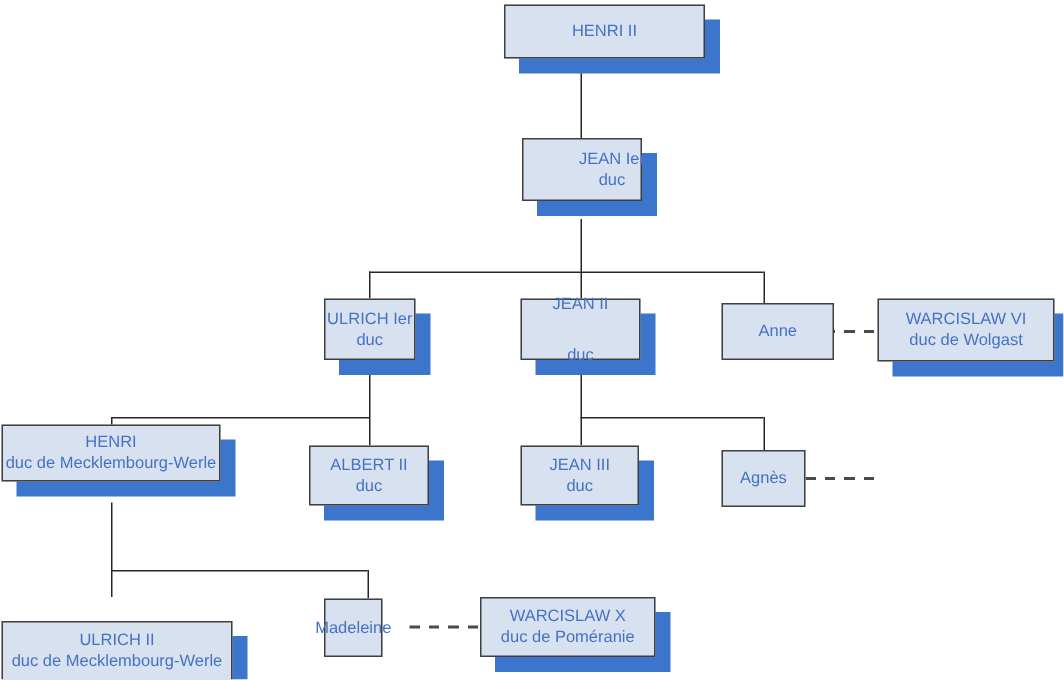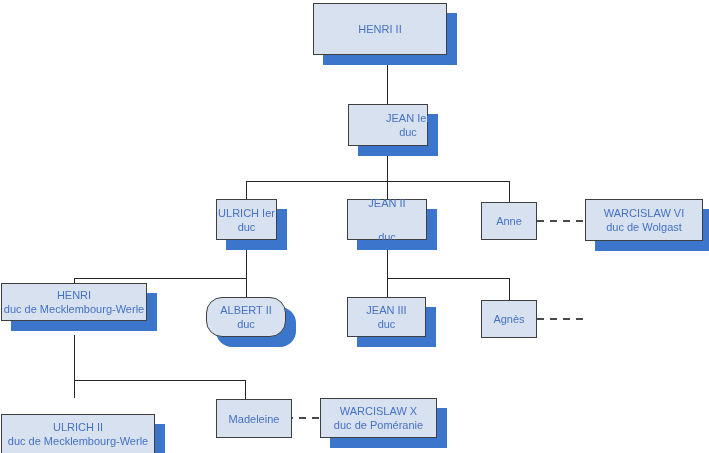--- a/index.html
+++ b/index.html
@@ -71,61 +71,61 @@
     <div class="line" style="left: 246px; top: 278px; width: 1px; height: 19px;"></div>
     <div class="line" style="left: 387px; top: 240px; width: 1px; height: 57px;"></div>
     <div class="line" style="left: 387px; top: 278px; width: 122px; height: 1px;"></div>
     <div class="line" style="left: 509px; top: 278px; width: 1px; height: 22px;"></div>
     <div class="line" style="left: 74px; top: 335px; width: 1px; height: 63px;"></div>
     <div class="line" style="left: 74px; top: 380px; width: 171px; height: 1px;"></div>
     <div class="line" style="left: 245px; top: 380px; width: 1px; height: 19px;"></div>
     <div class="dash" style="left: 537px; top: 220px; width: 48px;"></div>
     <div class="dash" style="left: 537px; top: 318px; width: 48px;"></div>
     <div class="dash" style="left: 273px; top: 417px; width: 47px;"></div>
-    <div class="node shadowed" style="left: 313px; top: 3px; width: 134px; height: 52px;">
+    <div class="node shadowed" style="left: 336px; top: 3px; width: 134px; height: 36px;">
       <div class="node-name">HENRI II</div>
     </div>
-    <div class="node shadowed" style="left: 348px; top: 104px; width: 80px; height: 42px; padding-left: 40px;">
+    <div class="node shadowed" style="left: 348px; top: 92px; width: 80px; height: 42px; padding-left: 40px;">
       <div class="node-name">JEAN Ier</div>
       <div class="node-title">duc</div>
     </div>
     <div class="node shadowed" style="left: 216px; top: 199px; width: 61px; height: 41px;">
       <div class="node-name">ULRICH Ier</div>
       <div class="node-title">duc</div>
     </div>
     <div class="node shadowed" style="left: 347px; top: 199px; width: 80px; height: 41px; gap: 20px;">
       <div class="node-name">JEAN II</div>
       <div class="node-title">duc</div>
     </div>
-    <div class="node" style="left: 481px; top: 202px; width: 56px; height: 38px;">
+    <div class="node" style="left: 481px; top: 202px; width: 75px; height: 38px;">
       <div class="node-name">Anne</div>
     </div>
     <div class="node shadowed" style="left: 585px; top: 199px; width: 118px; height: 42px; align-items: center;">
       <div class="node-name">WARCISLAW VI</div>
       <div class="node-title">duc de Wolgast</div>
     </div>
     <div class="node shadowed" style="left: 1px; top: 283px; width: 146px; height: 38px;">
       <div class="node-name">HENRI</div>
       <div class="node-title">duc de Mecklembourg-Werle</div>
     </div>
-    <div class="node shadowed" style="left: 206px; top: 297px; width: 80px; height: 40px; border-radius: 16px;">
+    <div class="node shadowed" style="left: 206px; top: 297px; width: 80px; height: 40px;">
       <div class="node-name">ALBERT II</div>
       <div class="node-title">duc</div>
     </div>
     <div class="node shadowed" style="left: 347px; top: 297px; width: 79px; height: 40px;">
       <div class="node-name">JEAN III</div>
       <div class="node-title">duc</div>
     </div>
     <div class="node" style="left: 481px; top: 300px; width: 56px; height: 38px; justify-content: center;">
       <div class="node-name">Agnès</div>
     </div>
     <div class="node shadowed" style="left: 1px; top: 414px; width: 154px; height: 40px;">
       <div class="node-name">ULRICH II</div>
       <div class="node-title">duc de Mecklembourg-Werle</div>
     </div>
-    <div class="node" style="left: 216px; top: 399px; width: 76px; height: 39px;">
+    <div class="node" style="left: 216px; top: 399px; width: 39px; height: 39px;">
       <div class="node-name">Madeleine</div>
     </div>
     <div class="node shadowed" style="left: 320px; top: 398px; width: 117px; height: 40px;">
       <div class="node-name">WARCISLAW X</div>
       <div class="node-title">duc de Poméranie</div>
     </div>
   </div>
 
 </body></html>

